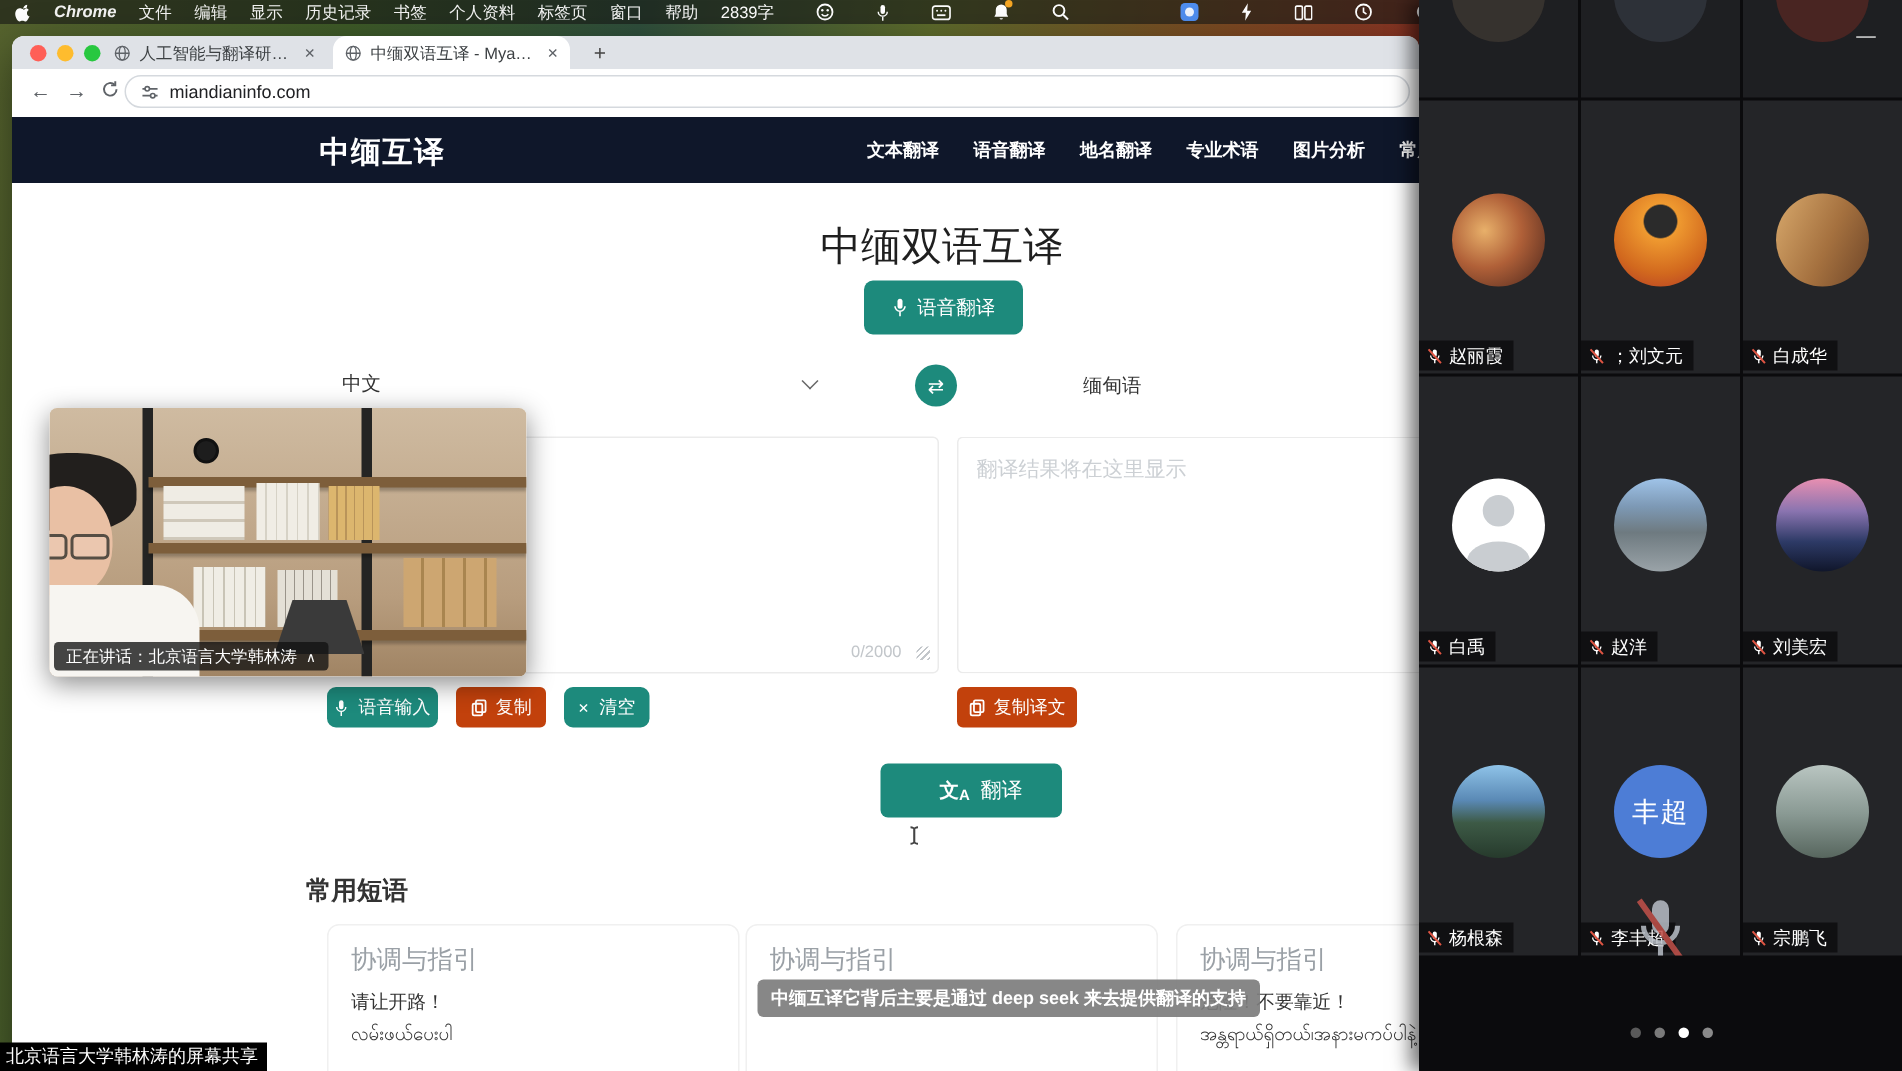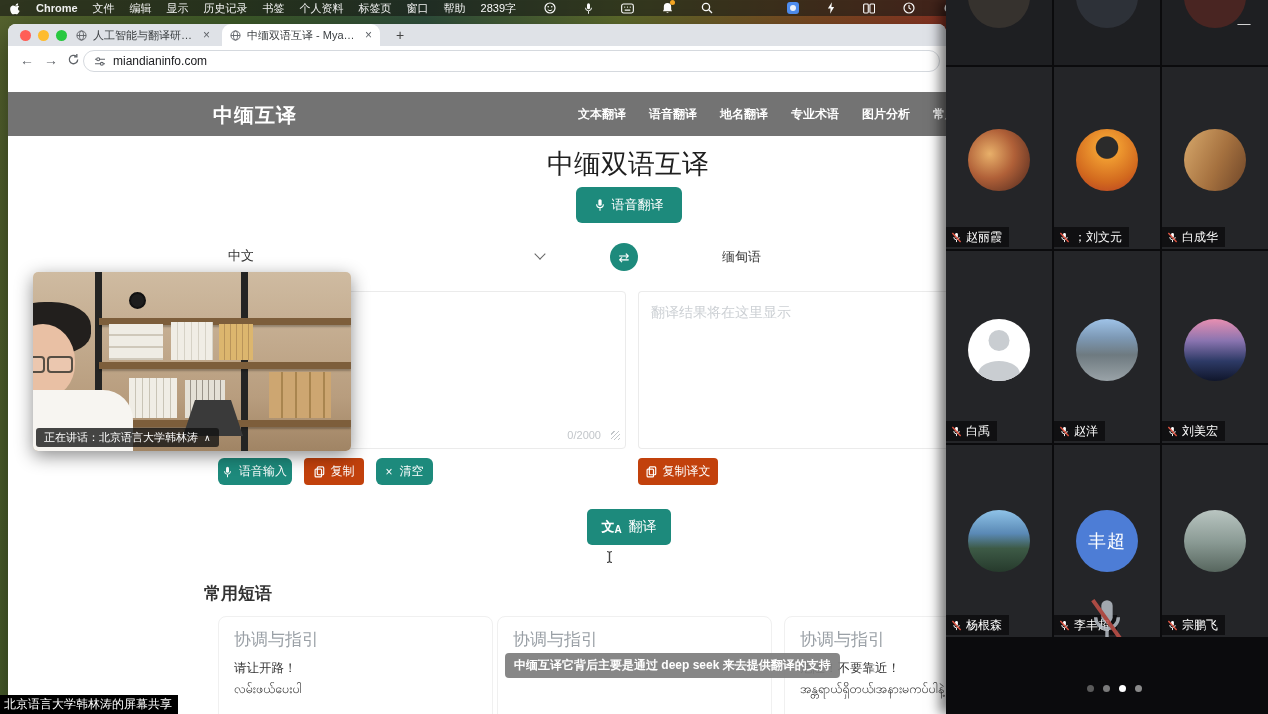--- a/index.html
+++ b/index.html
@@ -4,21 +4,21 @@
 <style>
   html,body{margin:0;padding:0;background:#000;}
   #root{position:relative;width:1268px;height:714px;overflow:hidden;font-family:"Liberation Sans",sans-serif;background:#000;}
   
   #share{position:absolute;left:0;top:0;width:946px;height:714px;overflow:hidden;
     background:linear-gradient(100deg,#56632e 0%,#3e5a28 22%,#2f4f3c 40%,#5d6b2c 58%,#7a4a22 76%,#8a3124 90%,#541f16 100%);}
   
   #menubar{position:absolute;left:0;top:0;width:946px;height:16px;background:rgba(24,26,22,.62);
     display:flex;align-items:center;color:#fff;font-size:11px;padding:0 10px;box-sizing:border-box;gap:15px;white-space:nowrap;}
   #menubar .mi{opacity:.95;}
-  #menubar .chrome{font-weight:bold;}
+  #menubar .chrome{font-weight:bold;font-style:italic;}
   #menubar .right{margin-left:auto;display:flex;align-items:center;gap:28px;}
   #menubar svg{display:block;}
   .mb-spacer{width:18px;}
   .bell-wrap{position:relative;}
   .bell-dot{position:absolute;right:-2px;top:-2px;width:5px;height:5px;border-radius:50%;background:#f5a623;}
   .blue-app{width:12px;height:12px;border-radius:3px;background:#4f8ef0;position:relative;}
   .blue-app::after{content:"";position:absolute;left:3px;top:3px;width:6px;height:6px;border-radius:50%;background:#fff;opacity:.9;}
   
   #win{position:absolute;left:8px;top:24px;width:938px;height:690px;border-radius:8px 8px 0 0;overflow:hidden;
     box-shadow:0 10px 30px rgba(0,0,0,.45);background:#fff;}
@@ -29,21 +29,21 @@
   .tab .ttl{flex:1;overflow:hidden;white-space:nowrap;text-overflow:ellipsis;}
   .tab .x{color:#5f6368;font-size:12px;}
   .tab.active{background:#fff;border-radius:9px 9px 0 0;}
   .newtab{position:absolute;top:1px;left:382px;width:20px;height:20px;text-align:center;line-height:20px;font-size:14px;color:#444;}
   #toolbar{position:absolute;left:0;top:22px;width:100%;height:30px;background:#fff;border-bottom:1px solid #e6e8eb;}
   .navbtn{position:absolute;top:6px;font-size:14px;color:#5f6368;}
   #urlpill{position:absolute;left:75px;right:6px;top:4px;height:22px;border:1px solid #d5d9de;border-radius:12px;
     display:flex;align-items:center;gap:7px;padding:0 10px;box-sizing:border-box;font-size:12px;color:#202124;background:#fff;}
   
   #page{position:absolute;left:0;top:52px;width:100%;height:638px;background:#fff;overflow:hidden;}
-  #siteheader{position:absolute;left:0;top:16px;width:100%;height:44px;background:#737373;}
+  #siteheader{position:absolute;left:0;top:2px;width:100%;height:44px;background:#0f172a;}
   #sitelogo{position:absolute;left:205px;top:10px;color:#fff;font-size:20px;font-weight:bold;letter-spacing:1px;}
   #sitenav{position:absolute;left:570px;top:0;width:368px;height:100%;display:flex;align-items:center;gap:23px;
     overflow:hidden;color:#fff;font-size:12px;font-weight:bold;white-space:nowrap;}
   #pgtitle{position:absolute;left:390px;top:70px;width:460px;text-align:center;font-size:27px;color:#1f1f1f;font-weight:500;}
   .tealbtn{background:#1d8a7c;color:#fff;border-radius:6px;display:flex;align-items:center;justify-content:center;gap:7px;}
   .orangebtn{background:#c2410c;color:#fff;border-radius:4px;display:flex;align-items:center;justify-content:center;gap:6px;}
   #voicetrans{position:absolute;left:568px;top:111px;width:106px;height:36px;font-size:13px;}
   #srcsel{position:absolute;left:212px;top:166px;width:332px;height:26px;font-size:13px;color:#333;}
   #srcsel .lbl{position:absolute;left:8px;top:5px;}
   .chev{position:absolute;right:8px;top:8px;width:7px;height:7px;border-right:1.5px solid #666;border-bottom:1.5px solid #666;transform:rotate(45deg);}
@@ -57,21 +57,21 @@
   #ta-tgt textarea::placeholder{color:#ccd0d4;}
   #counter{position:absolute;right:24px;bottom:7px;font-size:11px;color:#c2c6ca;}
   .resizer{position:absolute;right:5px;bottom:8px;width:9px;height:9px;
     background:repeating-linear-gradient(135deg,transparent 0 2px,#c2c6ca 2px 3px);}
   #ibeam{position:absolute;left:385px;top:258px;width:11px;height:14px;}
   .smallbtn{position:absolute;top:382px;height:27px;font-size:12px;}
   #btn-voicein{left:210px;width:74px;}
   #btn-copy{left:296px;width:60px;}
   #btn-clear{left:368px;width:57px;}
   #btn-copytr{left:630px;width:80px;}
-  #btn-translate{position:absolute;left:579px;top:433px;width:84px;height:36px;font-size:14px;border-radius:5px;}
+  #btn-translate{position:absolute;left:579px;top:433px;width:108px;height:36px;font-size:14px;border-radius:5px;padding-left:13px;}
   .tr-glyph{font-size:13px;font-weight:bold;}
   .tr-glyph .a{font-size:10px;vertical-align:-2px;}
   #phrases-h{position:absolute;left:196px;top:506px;font-size:17px;font-weight:bold;color:#333;}
   .card{position:absolute;top:540px;width:275px;height:140px;border:1px solid #f0f0f0;border-radius:8px;
     box-sizing:border-box;padding:12px 15px;}
   .card .ct{font-size:17px;color:#9aa0a6;line-height:22px;}
   .card .zh{margin-top:9px;font-size:12.5px;color:#333;line-height:17px;min-height:17px;}
   .card .my{margin-top:3px;font-size:12.5px;color:#333;line-height:19px;}
   
   #subtitle{position:absolute;left:505px;top:653px;height:25px;line-height:25px;padding:0 9px;border-radius:4px;

